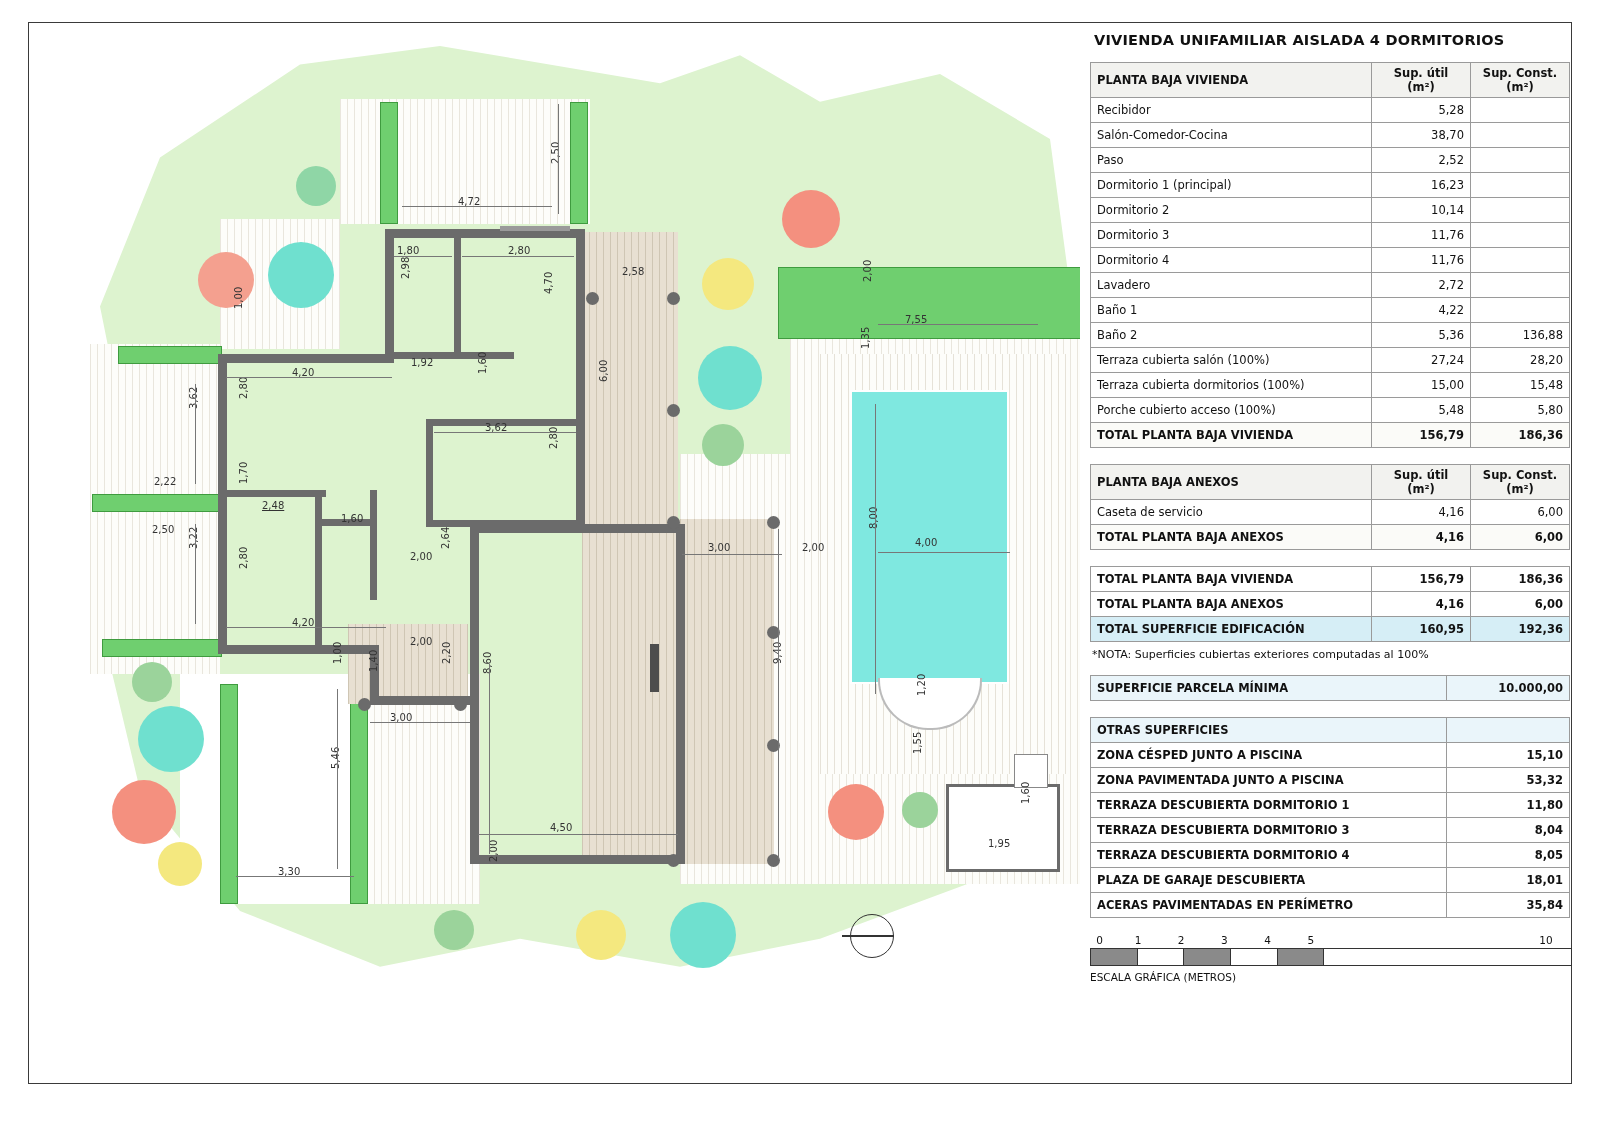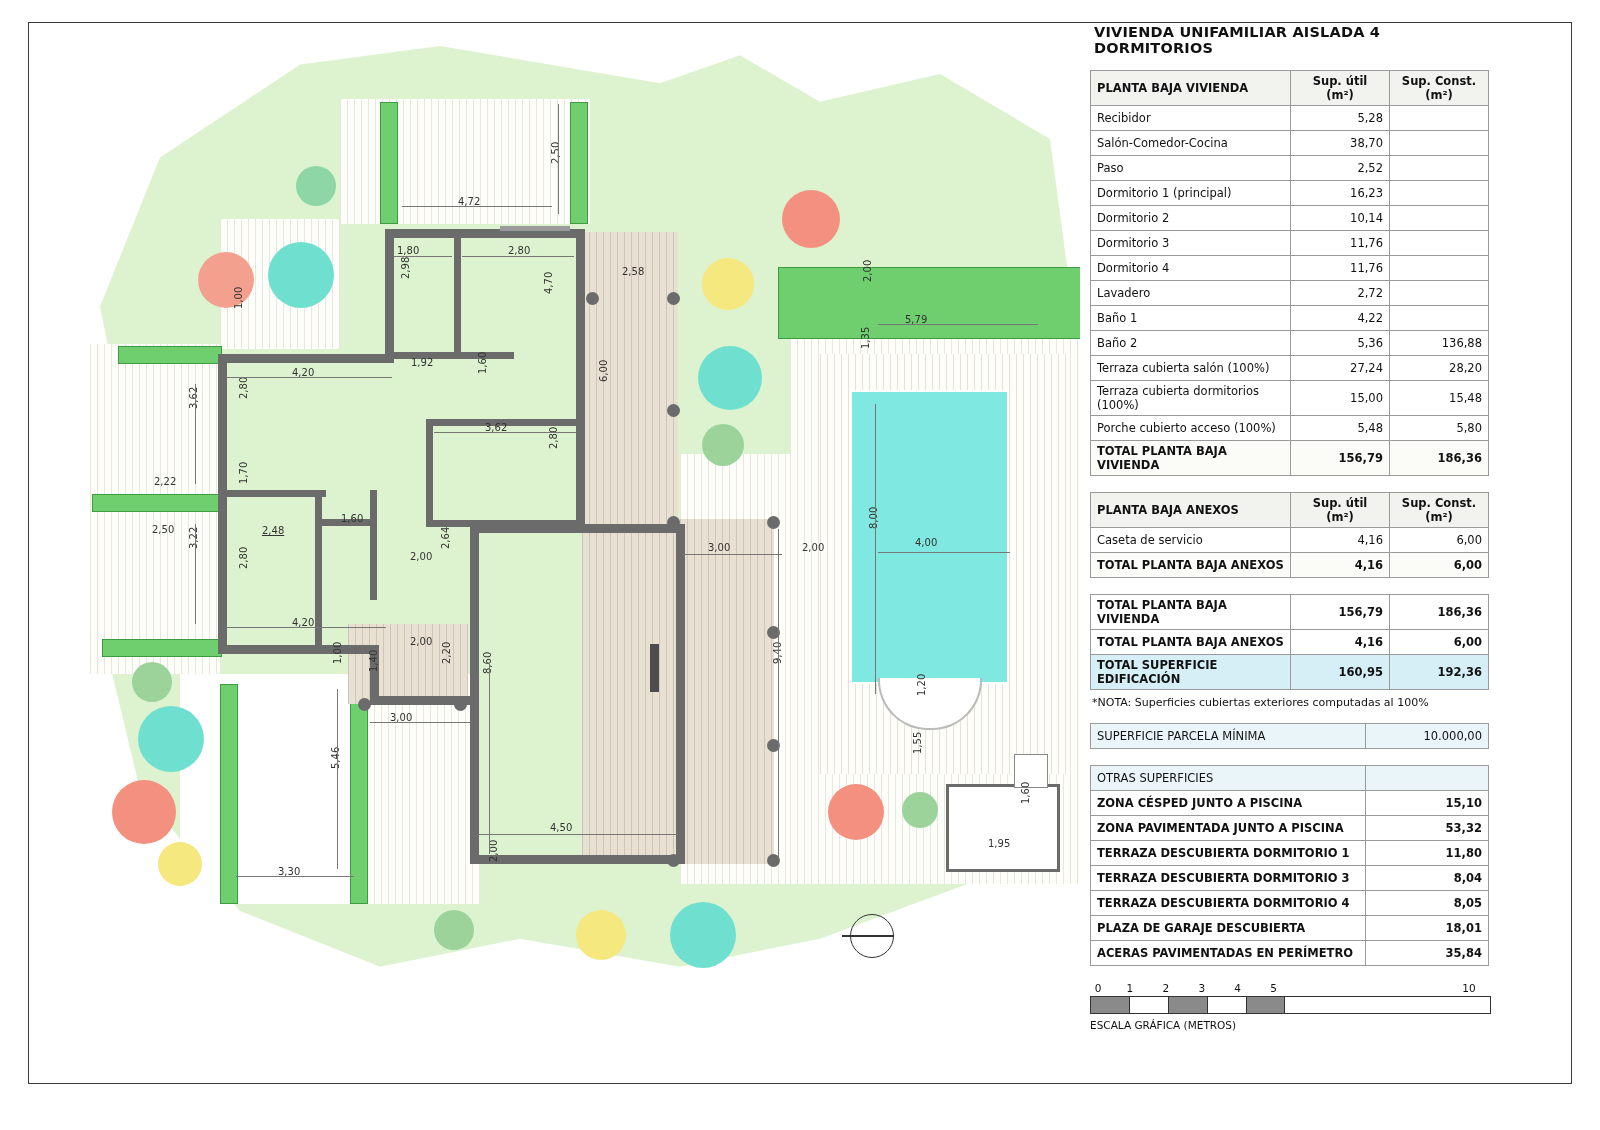--- a/index.html
+++ b/index.html
@@ -19,33 +19,33 @@
   .tree{position:absolute;border-radius:50%;}
   .dim{position:absolute;font-size:10px;color:#333;font-family:"DejaVu Sans",sans-serif;}
   .dimline{position:absolute;background:#777;height:1px;}
   .dimlinev{position:absolute;background:#777;width:1px;}
   .vert{transform:rotate(-90deg);transform-origin:left top;white-space:nowrap;}
   .col{position:absolute;background:#6b6b6b;border-radius:50%;}
   .north{position:absolute;width:42px;height:42px;border:1.5px solid #333;border-radius:50%;}
   .north:after{content:"";position:absolute;left:-9px;top:20px;width:52px;height:1.5px;background:#333;}
 
   
-  .panel{position:absolute;left:1090px;top:20px;width:399px;}
+  .panel{position:absolute;left:1090px;top:28px;width:480px;}
   .maintitle{font-size:14.5px;font-weight:bold;letter-spacing:0.2px;color:#111;margin:4px 0 14px 4px;}
   table{border-collapse:collapse;width:100%;font-size:11.5px;color:#111;}
   table.tbl{border:1px solid #5a5a5a;margin-bottom:16px;}
   .tbl td,.tbl th{border:1px solid #9a9a9a;padding:3px 6px;height:18px;}
   .tbl th{background:#f2f2ef;font-weight:bold;text-align:left;font-size:11.5px;}
   .c-num{width:86px;text-align:right;}
   .c-num2{width:86px;text-align:right;}
   .hdr2{text-align:center !important;}
   .totrow td{font-weight:bold;background:#fbfbf8;}
   .hl td{background:#d6eef6;font-weight:bold;}
   .note{font-size:11px;color:#111;margin:-10px 0 14px 2px;}
-  .bluehdr td{background:#eaf5fa;font-weight:normal;}
+  .bluehdr td{background:#eaf5fa;font-weight:bold;}
   .boldrow td{font-weight:bold;}
   .scalewrap{margin-top:16px;position:relative;}
   .scalebar{position:relative;height:16px;border:1px solid #333;display:flex;width:100%;}
   .scaleseg{flex:1;border-right:1px solid #333;}
   .scaleseg:last-child{border-right:none;}
   .dark{background:#8a8a8a;}
   .scalenums{position:relative;height:14px;font-size:10.5px;color:#111;}
   .scalenums span{position:absolute;top:0;transform:translateX(-50%);}
   .scalelabel{font-size:10.5px;color:#111;margin-top:5px;}
 </style>
@@ -144,36 +144,36 @@
     <div style="position:absolute;left:984px;top:730px;width:32px;height:32px;border:1px solid #888;background:#fff;"></div>
 
     <div class="north" style="left:820px;top:890px;"></div>
 
     <div class="dim" style="left:520px;top:140px;"><span class="vert" style="display:inline-block">2,50</span></div>
     <div class="dim" style="left:428px;top:172px;">4,72</div>
     <div class="dim" style="left:367px;top:221px;">1,80</div>
     <div class="dim" style="left:478px;top:221px;">2,80</div>
     <div class="dim" style="left:592px;top:242px;">2,58</div>
     <div class="dim" style="left:832px;top:258px;"><span class="vert" style="display:inline-block">2,00</span></div>
-    <div class="dim" style="left:875px;top:290px;">5,79</div>
+    <div class="dim" style="left:875px;top:290px;">7,55</div>
     <div class="dim" style="left:370px;top:255px;"><span class="vert" style="display:inline-block">2,98</span></div>
     <div class="dim" style="left:513px;top:270px;"><span class="vert" style="display:inline-block">4,70</span></div>
     <div class="dim" style="left:203px;top:285px;"><span class="vert" style="display:inline-block">1,00</span></div>
     <div class="dim" style="left:381px;top:333px;">1,92</div>
     <div class="dim" style="left:447px;top:350px;"><span class="vert" style="display:inline-block">1,60</span></div>
     <div class="dim" style="left:568px;top:358px;"><span class="vert" style="display:inline-block">6,00</span></div>
     <div class="dim" style="left:830px;top:325px;"><span class="vert" style="display:inline-block">1,35</span></div>
     <div class="dim" style="left:262px;top:343px;">4,20</div>
     <div class="dim" style="left:158px;top:385px;"><span class="vert" style="display:inline-block">3,62</span></div>
     <div class="dim" style="left:208px;top:375px;"><span class="vert" style="display:inline-block">2,80</span></div>
     <div class="dim" style="left:455px;top:398px;">3,62</div>
     <div class="dim" style="left:518px;top:425px;"><span class="vert" style="display:inline-block">2,80</span></div>
     <div class="dim" style="left:124px;top:452px;">2,22</div>
     <div class="dim" style="left:208px;top:460px;"><span class="vert" style="display:inline-block">1,70</span></div>
-    <div class="dim" style="left:232px;top:501px;text-decoration:underline;">2,48</div>
+    <div class="dim" style="left:232px;top:476px;text-decoration:underline;">2,48</div>
     <div class="dim" style="left:311px;top:489px;">1,60</div>
     <div class="dim" style="left:122px;top:500px;">2,50</div>
     <div class="dim" style="left:158px;top:525px;"><span class="vert" style="display:inline-block">3,22</span></div>
     <div class="dim" style="left:208px;top:545px;"><span class="vert" style="display:inline-block">2,80</span></div>
     <div class="dim" style="left:380px;top:527px;">2,00</div>
     <div class="dim" style="left:410px;top:525px;"><span class="vert" style="display:inline-block">2,64</span></div>
     <div class="dim" style="left:678px;top:518px;">3,00</div>
     <div class="dim" style="left:772px;top:518px;">2,00</div>
     <div class="dim" style="left:838px;top:505px;"><span class="vert" style="display:inline-block">8,00</span></div>
     <div class="dim" style="left:885px;top:513px;">4,00</div>

